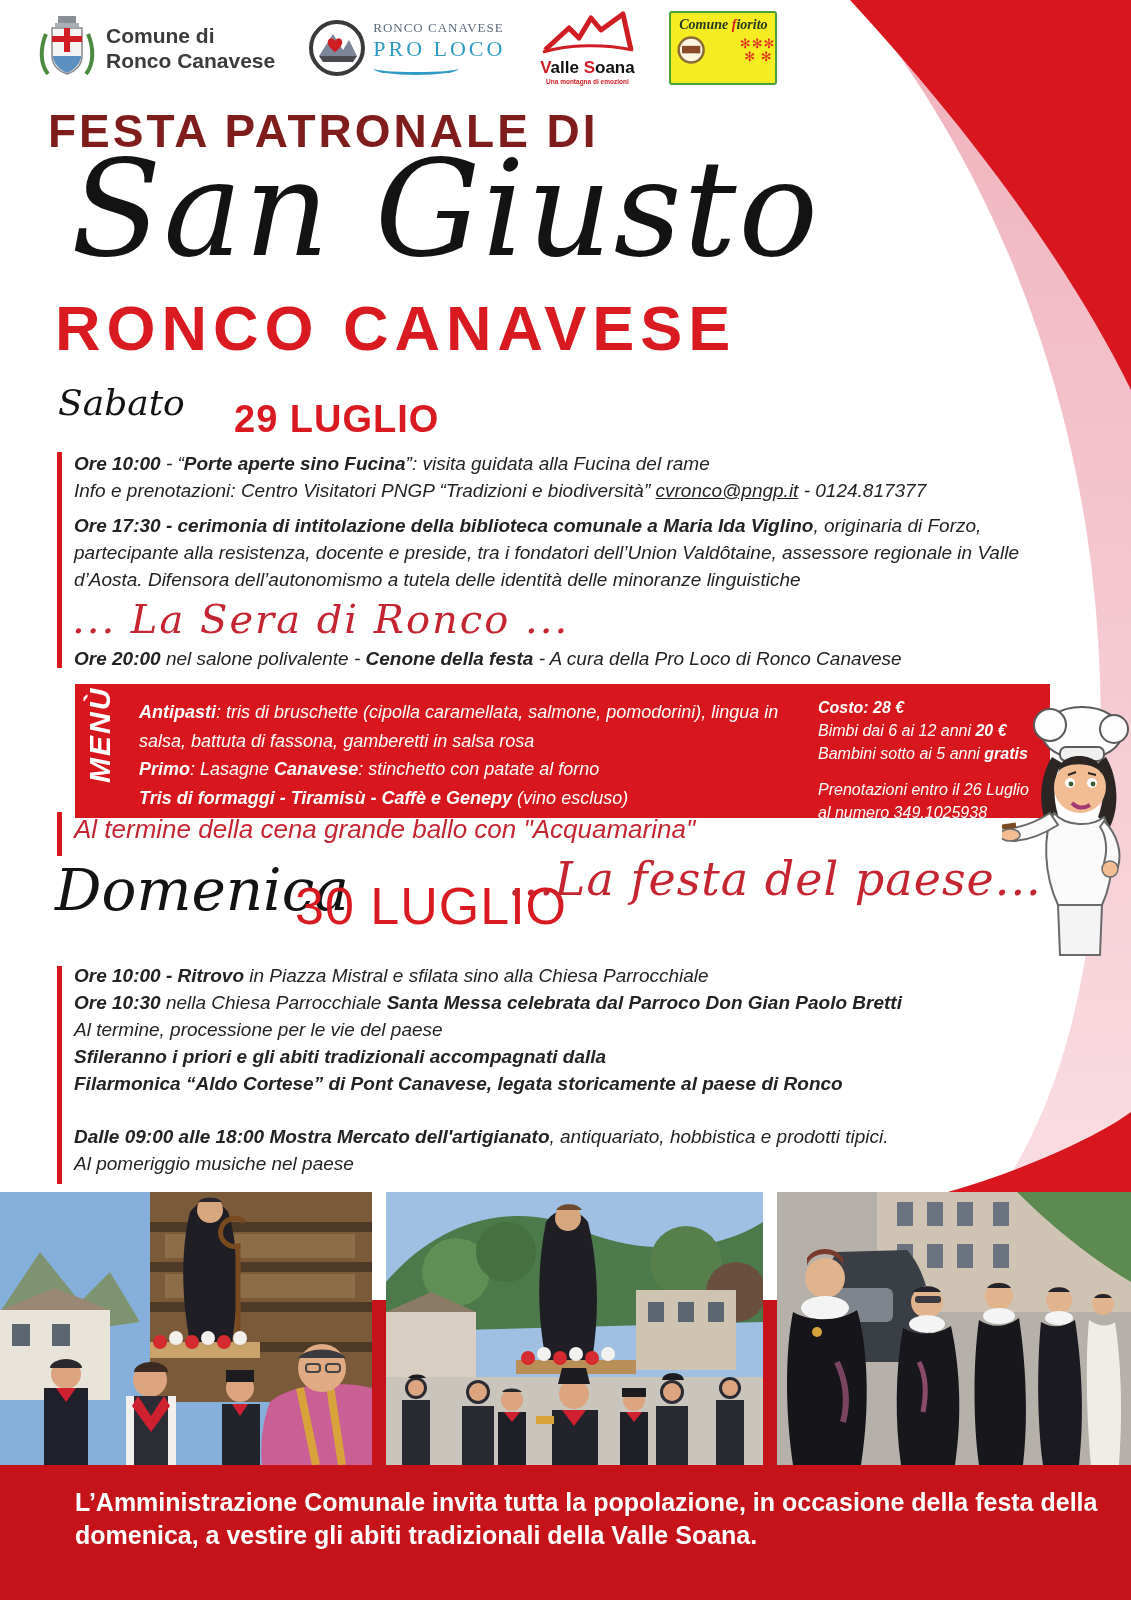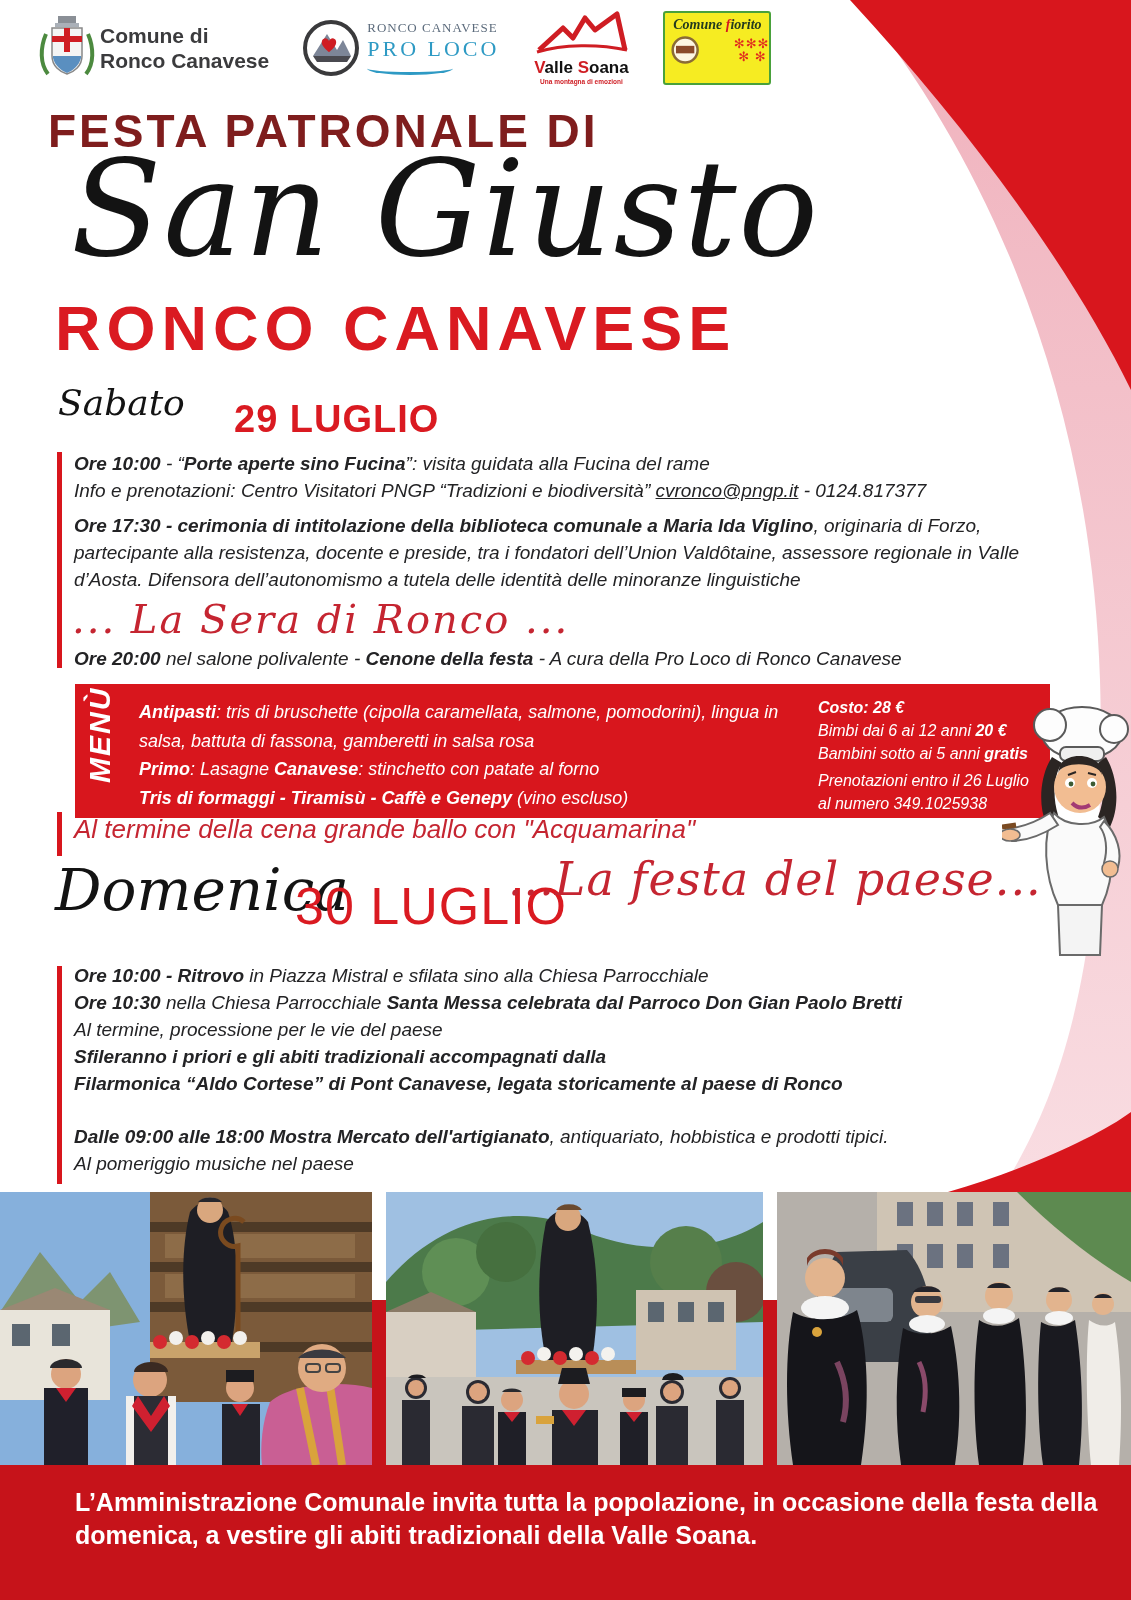--- a/index.html
+++ b/index.html
@@ -40,21 +40,21 @@
   
   .bodyline{font-size:19px;line-height:27px;color:#232325;}
   .accent-bar{width:5px;background:#d8161d;}
   .sera-head{top:596px;left:72px;font-size:40px;color:#c52531;letter-spacing:2px;}
   
   .menu-box{top:684px;left:75px;width:975px;height:134px;background:#d8161d;}
   .menu-label{position:absolute;left:8px;top:99px;color:#fff;font-weight:700;font-style:italic;
               font-size:30px;letter-spacing:2px;transform:rotate(-90deg);transform-origin:left top;}
   .menu-lines{position:absolute;left:64px;top:14px;width:660px;color:#fff;font-size:18px;line-height:28.5px;}
   .menu-costs{position:absolute;left:743px;top:12px;width:225px;color:#fff;font-size:16px;line-height:23px;}
-  .booking{margin-top:4px;font-style:italic;}
+  .booking{margin-top:13px;font-style:italic;}
   
   .ballo{top:814px;left:74px;font-size:26px;font-style:italic;color:#c52531;}
   .sun-lines{top:962px;left:74px;width:1005px;}
   .spacer{height:26px;}
   
   .photo{top:1192px;height:273px;overflow:hidden;}
   .photo svg{display:block;width:100%;height:100%;}
   
   .red-band{top:1300px;left:0;width:1131px;height:300px;background:#c6131a;}
   .footer-text{top:1486px;left:75px;width:1035px;color:#ffffff;font-weight:700;font-size:25px;line-height:33px;}
@@ -70,21 +70,21 @@
         <stop offset="0" stop-color="#f0b2bd"></stop>
           <stop offset="1" stop-color="#f9dde2"></stop>
       </linearGradient>
     </defs>
     <path d="M858,0 C1005,185 1092,420 1100,680 C1108,960 1062,1095 1000,1192 L1131,1192 L1131,0 Z" fill="url(#gpink)"></path>
     <path d="M850,0 C975,135 1075,275 1131,390 L1131,0 Z" fill="#d8161d"></path>
     <path d="M948,1192 C1030,1168 1100,1135 1131,1112 L1131,1192 Z" fill="#d8161d"></path>
   </svg>
 
   <div class="abs logo-row" style="z-index:2;">
-    <div style="display:flex;align-items:center;gap:4px;">
+    <div style="display:flex;align-items:center;gap:10px;">
       <svg width="58" height="68" viewBox="0 0 58 68">
         <path d="M8,20 C2,34 2,50 10,60" stroke="#4c8a3f" stroke-width="4" fill="none"></path>
         <path d="M50,20 C56,34 56,50 48,60" stroke="#4c8a3f" stroke-width="4" fill="none"></path>
         <rect x="20" y="2" width="18" height="8" fill="#8a8f96"></rect>
         <rect x="17" y="9" width="24" height="4" fill="#aab0b8"></rect>
         <path d="M14,14 h30 v28 c0,10 -8,16 -15,18 c-7,-2 -15,-8 -15,-18 Z" fill="#f4f4f4" stroke="#888" stroke-width="1.5"></path>
         <rect x="26" y="14" width="6" height="24" fill="#cf1d23"></rect>
         <rect x="14" y="22" width="30" height="6" fill="#cf1d23"></rect>
         <path d="M15,42 h28 v2 c-2,8 -9,13 -14,15 c-5,-2 -12,-7 -14,-15 Z" fill="#5a8fc0"></path>
       </svg>

